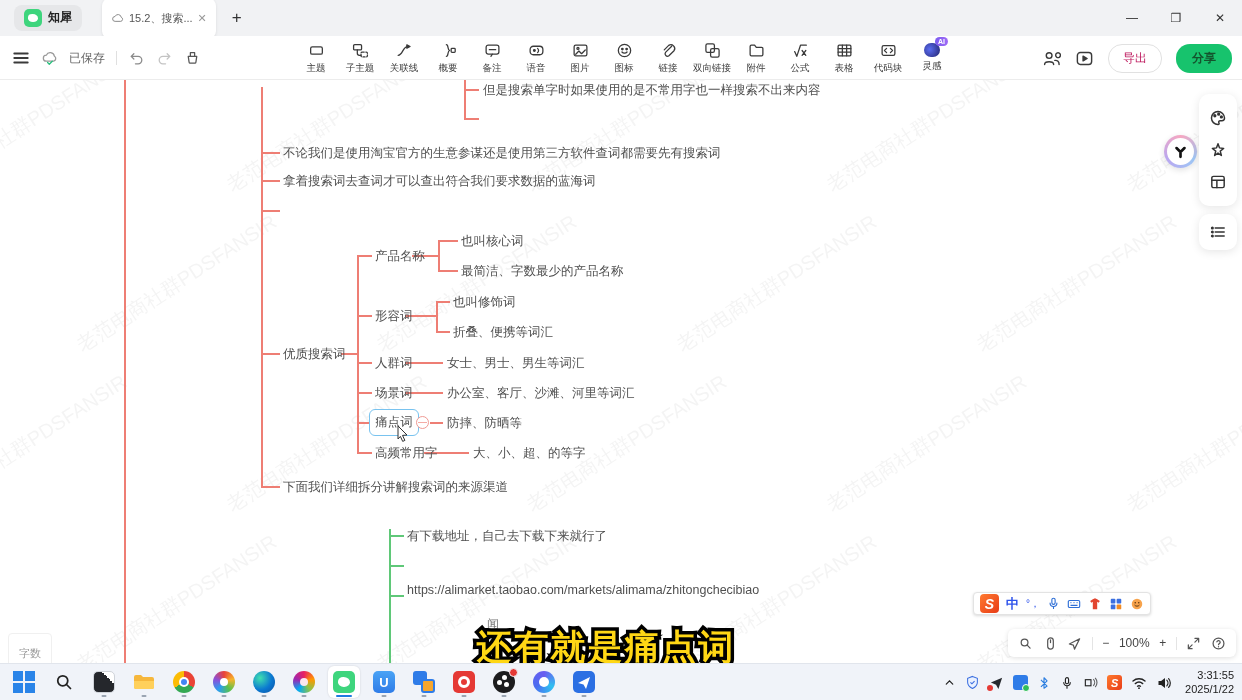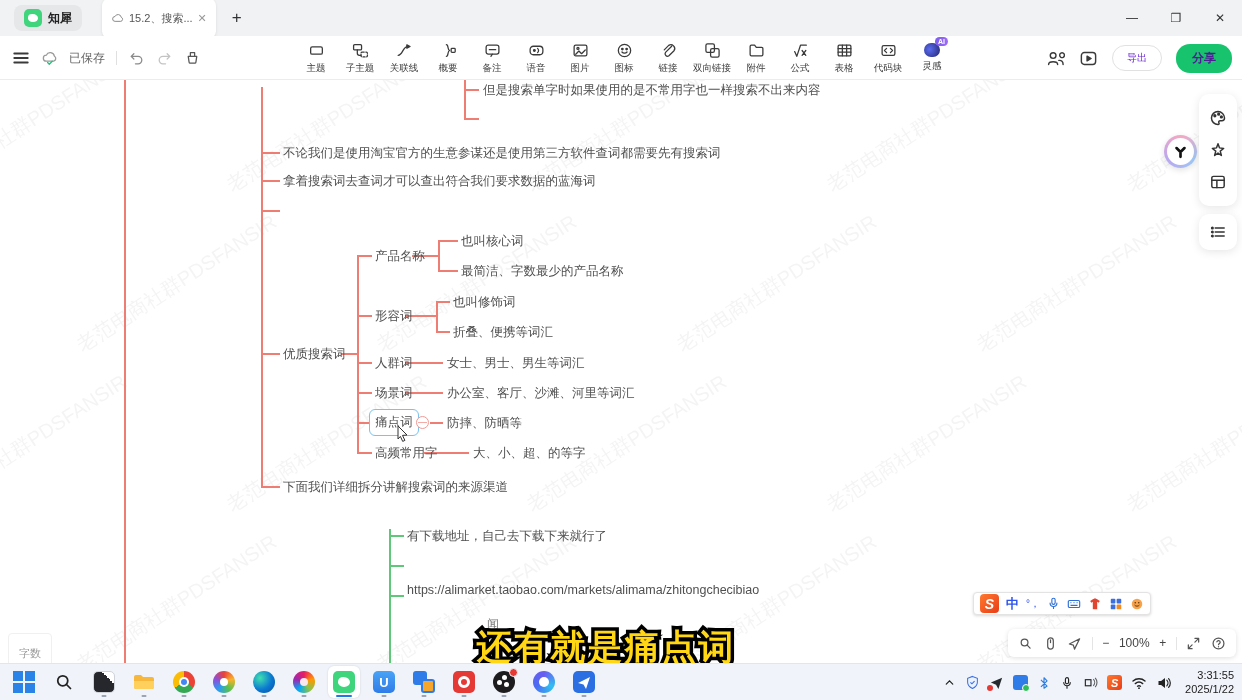--- a/index.html
+++ b/index.html
@@ -2,21 +2,21 @@
 <html><head>
 <meta charset="utf-8">
 <style>
   * { margin:0; padding:0; box-sizing:border-box; }
   html,body { width:1242px; height:700px; overflow:hidden; }
   body { font-family:"Liberation Sans","DejaVu Sans",sans-serif; background:#fff; position:relative; }
   .window { position:absolute; inset:0; }
 
   
   .titlebar { position:absolute; left:0; top:0; width:1242px; height:36px; background:#f1f2f4; display:flex; align-items:center; }
-  .app-pill { display:flex; align-items:center; gap:6px; background:#e6e7e9; border-radius:8px; padding:4px 10px; margin-left:14px; }
+  .app-pill { display:flex; gap:6px; background:#e6e7e9; border-radius:8px; padding:4px 10px; margin-left:14px; }
   .app-logo { width:18px; height:18px; border-radius:5px; background:#3ed57d; position:relative; }
   .app-logo::after { content:""; position:absolute; left:4px; top:5px; width:10px; height:8px; background:#fff; border-radius:45% 55% 50% 50%; }
   .app-name { font-size:12px; font-weight:bold; color:#222; }
   .tab { display:flex; align-items:center; gap:5px; background:#fff; border-radius:8px; padding:13px 9px; margin-left:20px; box-shadow:0 1px 3px rgba(0,0,0,.10); }
   .tab-label { font-size:11px; color:#555; white-space:nowrap; }
   .tab-close { font-size:11px; color:#999; cursor:pointer; }
   .newtab { font-size:17px; color:#333; margin-left:16px; cursor:pointer; }
   .winctl { position:absolute; right:0; top:0; height:36px; display:flex; }
   .winctl span { width:44px; height:36px; display:flex; align-items:center; justify-content:center; font-size:12px; color:#333; }
 
@@ -25,22 +25,22 @@
   .tb-left { position:absolute; left:12px; top:0; height:44px; display:flex; align-items:center; gap:11px; }
   .save-status { font-size:12px; color:#666; }
   .tb-div { width:1px; height:14px; background:#e0e0e0; }
   .tools { position:absolute; left:294px; top:0; height:44px; display:flex; }
   .tool { width:44px; height:44px; display:flex; flex-direction:column; align-items:center; justify-content:center; gap:2px; cursor:pointer; position:relative; }
   .tool .lbl { font-size:10px; color:#3c3c3c; white-space:nowrap; transform:scale(.95); }
   .tico svg, .tb-left svg { stroke:#3a3a3a; fill:none; stroke-width:1.2; stroke-linecap:round; stroke-linejoin:round; display:block; }
   .ai-blob { width:16px; height:14px; border-radius:8px; background:radial-gradient(circle at 35% 45%,#5a6cf0,#23246e); position:relative; }
   .ai-badge { position:absolute; top:-6px; right:-8px; background:linear-gradient(90deg,#7b5cf0,#a06bf5); color:#fff; font-size:7px; font-weight:bold; border-radius:6px; padding:1px 3px; }
   .tb-right { position:absolute; right:10px; top:0; height:44px; display:flex; align-items:center; gap:14px; }
-  .btn-export { font-size:10px; color:#6d28d9; border:1px solid #e1e1e1; border-radius:14px; padding:5px 14px; background:#fff; cursor:pointer; }
-  .btn-share { font-size:12px; color:#4c1d95; border-radius:14px; padding:6px 16px; background:#17c36d; font-weight:bold; cursor:pointer; }
+  .btn-export { font-size:12px; color:#be185d; border:1px solid #e1e1e1; border-radius:14px; padding:5px 14px; background:#fff; cursor:pointer; }
+  .btn-share { font-size:12px; color:#14532d; border-radius:14px; padding:6px 16px; background:#17c36d; font-weight:bold; cursor:pointer; }
 
   
   .canvas { position:absolute; left:0; top:80px; width:1242px; height:583px; background:#fff; overflow:hidden; }
   .wm-layer { position:absolute; inset:0; z-index:0; pointer-events:none; }
   .wm { position:absolute; font-size:20px; color:rgba(40,40,40,.05); transform:rotate(-33deg); white-space:nowrap; }
   .pl { position:absolute; background:#ee7e74; z-index:1; }
   .gl { position:absolute; background:#5fc878; z-index:1; }
   .node { position:absolute; font-size:12.5px; color:#4f4f4f; white-space:nowrap; transform:translateY(-50%); z-index:2; }
   .sel-box { position:absolute; left:369px; top:329px; width:50px; height:27px; border:1.5px solid #79c3ef; border-radius:6px; background:#fff; z-index:2; display:flex; align-items:center; justify-content:center; }
   .collapse-dot { position:absolute; left:416px; top:336px; width:13px; height:13px; border-radius:50%; border:1px solid #ef9a94; background:#fff; z-index:3; display:flex; align-items:center; justify-content:center; font-size:9px; color:#ee7e74; line-height:1; }

